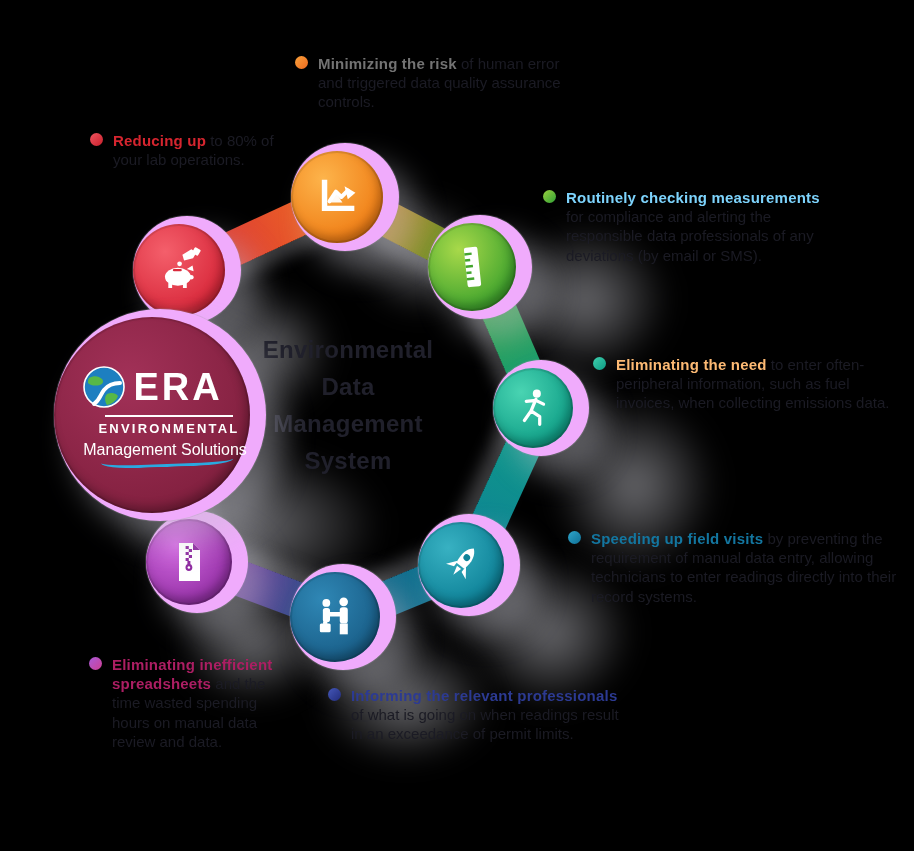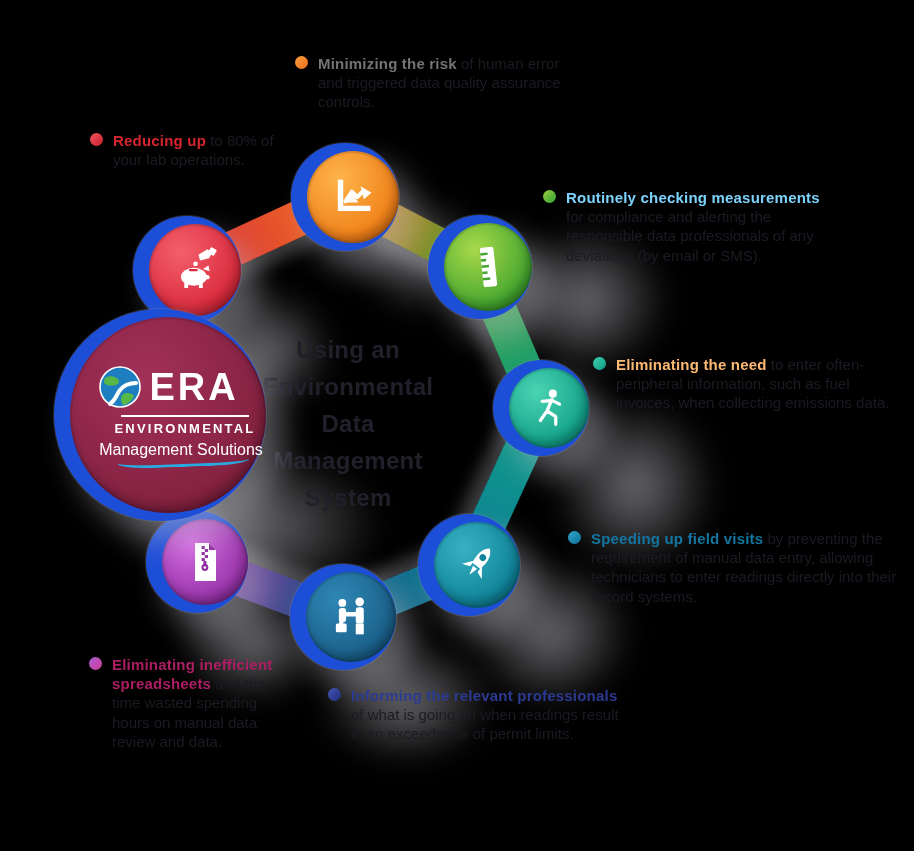--- a/index.html
+++ b/index.html
@@ -36,22 +36,22 @@
   .s5{left:541px;top:390px;width:173px;transform:rotate(114.6deg);
       background:linear-gradient(90deg,#0f9e86,#0e7f96);}
   .s6{left:469px;top:547px;width:136px;transform:rotate(157.6deg);
       background:linear-gradient(90deg,#0e7f96,#175d85);}
   .s7{left:343px;top:599px;width:156px;transform:rotate(-159.4deg);
       background:linear-gradient(90deg,#175d85,#8e2da0);}
   .s8{left:197px;top:544px;width:152px;transform:rotate(-104.1deg);
       background:linear-gradient(90deg,#8e2da0,#7e1a3c);}
 
   
-  .circle{position:absolute;border-radius:50%;background:#1d4ed8;z-index:2;
-    display:flex;align-items:center;justify-content:flex-end;
+  .circle{position:absolute;border-radius:50%;background:#f0abfc;z-index:2;
+    display:flex;align-items:center;justify-content:flex-start;
     box-shadow:0 0 0 1px rgba(150,150,158,.25), 18px 20px 30px rgba(196,196,205,.42);}
   .inner{width:calc(100% - 16px);height:calc(100% - 16px);border-radius:50%;
     display:flex;align-items:center;justify-content:center;
     box-shadow:inset -4px -6px 10px rgba(0,0,0,.28), inset 0 0 0 2px rgba(0,0,0,.10);}
   .c-orange{left:291px;top:143px;width:108px;height:108px;}
   .c-green {left:428px;top:215px;width:104px;height:104px;}
   .c-teal  {left:493px;top:360px;width:96px; height:96px;}
   .c-rocket{left:418px;top:514px;width:102px;height:102px;}
   .c-navy  {left:290px;top:564px;width:106px;height:106px;}
   .c-purple{left:146px;top:511px;width:102px;height:102px;}
@@ -233,21 +233,20 @@
         </div>
         <div class="logo-line"></div>
         <div class="logo-env">ENVIRONMENTAL</div>
         <div class="logo-sol">Management Solutions</div>
         <div class="logo-swoosh"></div>
       </div>
     </div>
   </div>
 
   <div class="center-title">
-    <div>Using an</div>
     <div>Environmental</div>
     <div>Data</div>
     <div>Management</div>
     <div>System</div>
   </div>
 
   <div class="note n1">
     <span class="dot d1"></span>
     <span class="hd h1">Minimizing the risk</span><span class="bd"> of human error and triggered data quality assurance controls.</span>
   </div>

